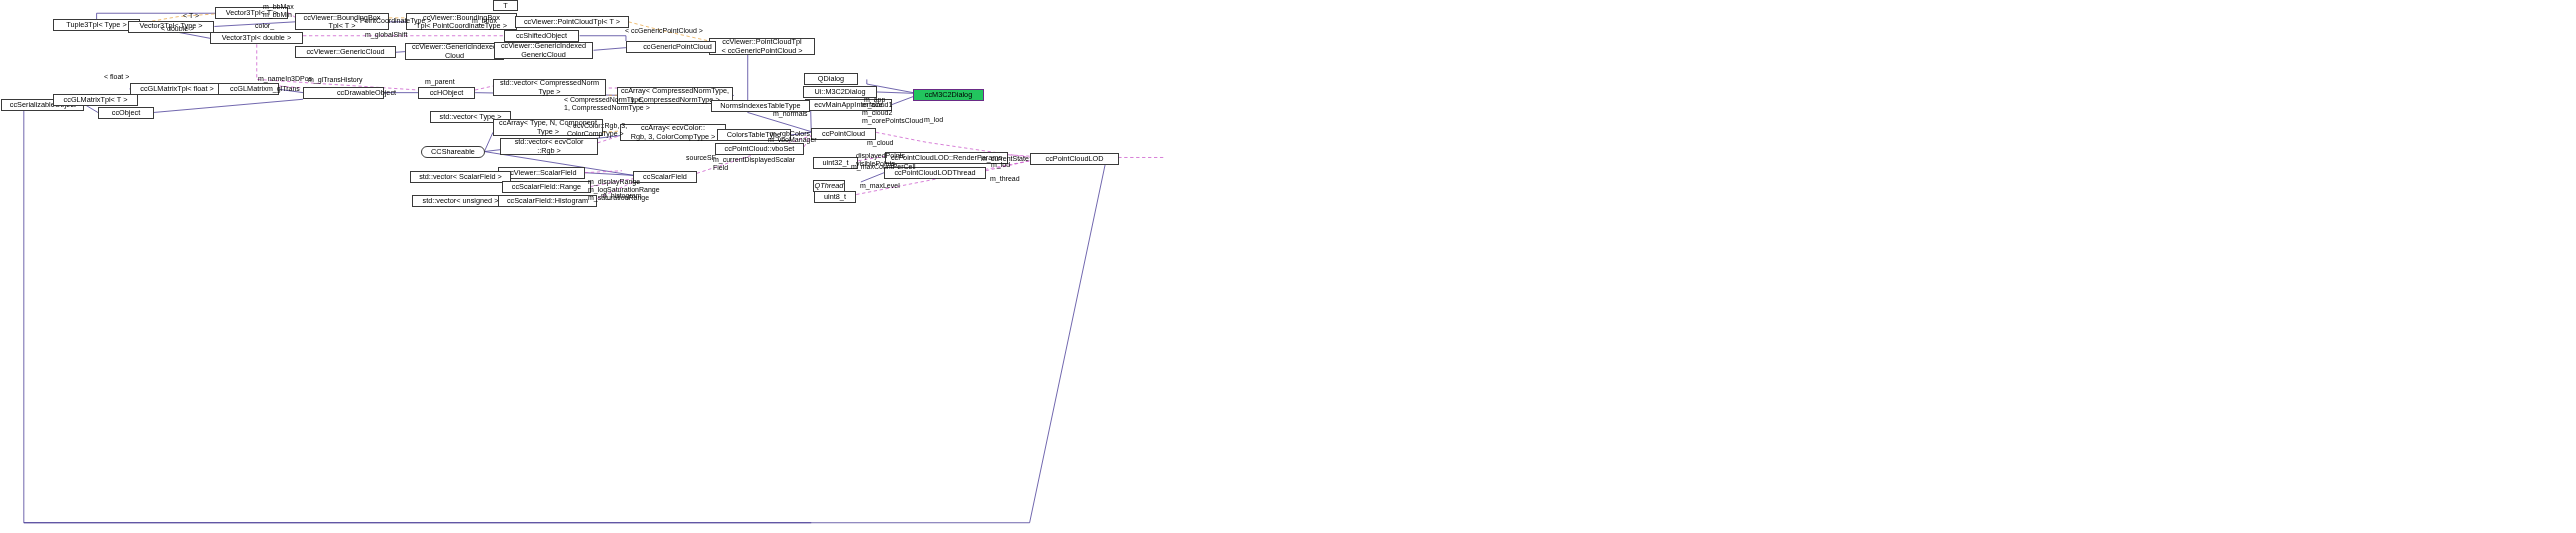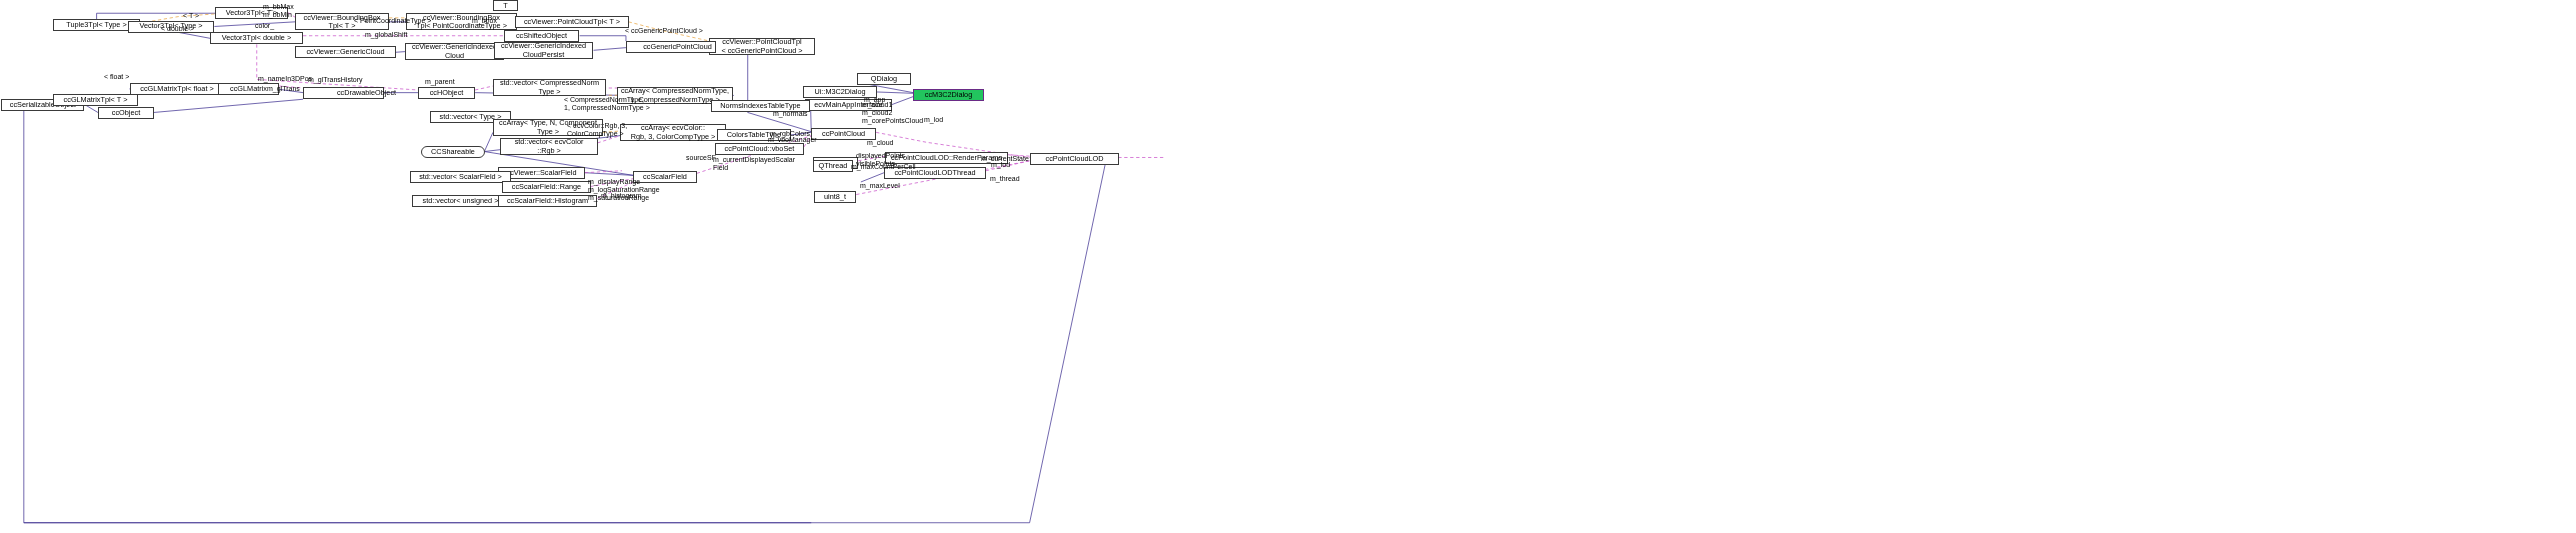--- a/index.html
+++ b/index.html
@@ -103,24 +103,24 @@
       <div class="node" style="left: 493px; top: 0px; width: 25px; height: 11.2px;">T</div>
       <div class="node" style="left: 515px; top: 16px; width: 114px; height: 12px;">ccViewer::PointCloudTpl&lt; T &gt;</div>
       <div class="node" style="left: 504px; top: 30px; width: 75px; height: 12px;">ccShiftedObject</div>
       <div class="node" style="left: 709px; top: 38px; width: 106px; height: 17px;">ccViewer::PointCloudTpl
 &lt; ccGenericPointCloud &gt;</div>
       <div class="node" style="left: 626px; top: 41px; width: 90px; height: 12px; padding-left: 15px;">ccGenericPointCloud</div>
       <div class="node" style="left: 295px; top: 46px; width: 101px; height: 12px;">ccViewer::GenericCloud</div>
       <div class="node" style="left: 405px; top: 43px; width: 99px; height: 17px;">ccViewer::GenericIndexed
 Cloud</div>
       <div class="node" style="left: 494px; top: 42px; width: 99px; height: 17px;">ccViewer::GenericIndexed
-CloudPersist</div>
+GenericCloud</div>
       <div class="node" style="left: 493px; top: 79px; width: 113px; height: 17px;">std::vector&lt; CompressedNorm
 Type &gt;</div>
-      <div class="node" style="left: 857px; top: 73px; width: 54px; height: 12px;">QDialog</div>
+      <div class="node" style="left: 804px; top: 73px; width: 54px; height: 12px;">QDialog</div>
       <div class="node" style="left: 803px; top: 86px; width: 74px; height: 12px;">Ui::M3C2Dialog</div>
       <div class="node hl" style="left: 913px; top: 89px; width: 71px; height: 12px;">ccM3C2Dialog</div>
       <div class="node" style="left: 805px; top: 99px; width: 87px; height: 12px;">ecvMainAppInterface</div>
       <div class="node" style="left: 1.3px; top: 99px; width: 83px; height: 12px;">ccSerializableObject</div>
       <div class="node" style="left: 53px; top: 94px; width: 85px; height: 12px;">ccGLMatrixTpl&lt; T &gt;</div>
       <div class="node" style="left: 130px; top: 83px; width: 94px; height: 12px;">ccGLMatrixTpl&lt; float &gt;</div>
       <div class="node" style="left: 218px; top: 83px; width: 61px; height: 12px;">ccGLMatrix</div>
       <div class="node" style="left: 98px; top: 107px; width: 56px; height: 12px;">ccObject</div>
       <div class="node" style="left: 303px; top: 87px; width: 81px; height: 12px; padding-left: 48px;">ccDrawableObject</div>
       <div class="node" style="left: 418px; top: 87px; width: 57px; height: 12px;">ccHObject</div>
@@ -138,21 +138,21 @@
 ::Rgb &gt;</div>
       <div class="node" style="left: 715px; top: 143px; width: 89px; height: 12px;">ccPointCloud::vboSet</div>
       <div class="node" style="left: 421px; top: 146px; width: 64px; height: 12px; border-radius: 6px;">CCShareable</div>
       <div class="node" style="left: 813px; top: 157px; width: 45px; height: 12px;">uint32_t</div>
       <div class="node" style="left: 885px; top: 152px; width: 123px; height: 12px;">ccPointCloudLOD::RenderParams</div>
       <div class="node" style="left: 1030px; top: 153px; width: 89px; height: 12px;">ccPointCloudLOD</div>
       <div class="node" style="left: 498px; top: 167px; width: 87px; height: 12px;">ccViewer::ScalarField</div>
       <div class="node" style="left: 633px; top: 171px; width: 64px; height: 12px;">ccScalarField</div>
       <div class="node" style="left: 410px; top: 171px; width: 101px; height: 12px;">std::vector&lt; ScalarField &gt;</div>
       <div class="node" style="left: 884px; top: 167px; width: 102px; height: 12px;">ccPointCloudLODThread</div>
-      <div class="node" style="left: 813px; top: 160px; width: 40px; height: 12px;">QThread</div>
+      <div class="node" style="left: 813px; top: 180px; width: 32px; height: 12px; font-style: italic;">QThread</div>
       <div class="node" style="left: 502px; top: 181px; width: 89px; height: 12px;">ccScalarField::Range</div>
       <div class="node" style="left: 814px; top: 191px; width: 42px; height: 12px;">uint8_t</div>
       <div class="node" style="left: 412px; top: 195px; width: 97px; height: 12px;">std::vector&lt; unsigned &gt;</div>
       <div class="node" style="left: 498px; top: 195px; width: 99px; height: 12px;">ccScalarField::Histogram</div>
     </div>
   <div id="label-layer">
       <div class="label" style="left: 263px; top: 3.3px;">m_bbMax
 m_bbMin</div>
       <div class="label" style="left: 183px; top: 12px;">&lt; T &gt;</div>
       <div class="label" style="left: 161px; top: 24.5px;">&lt; double &gt;</div>

